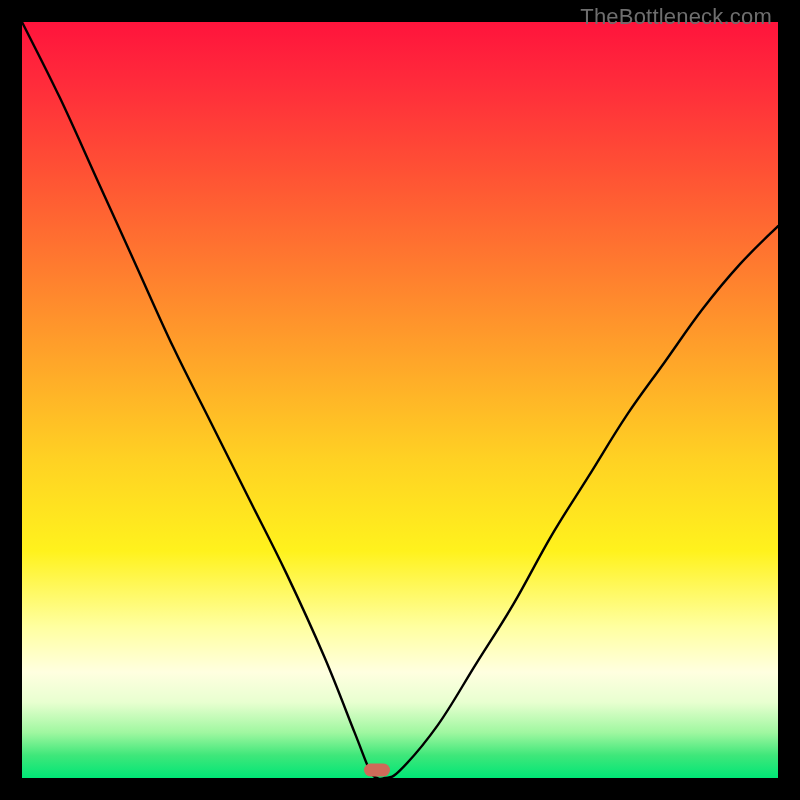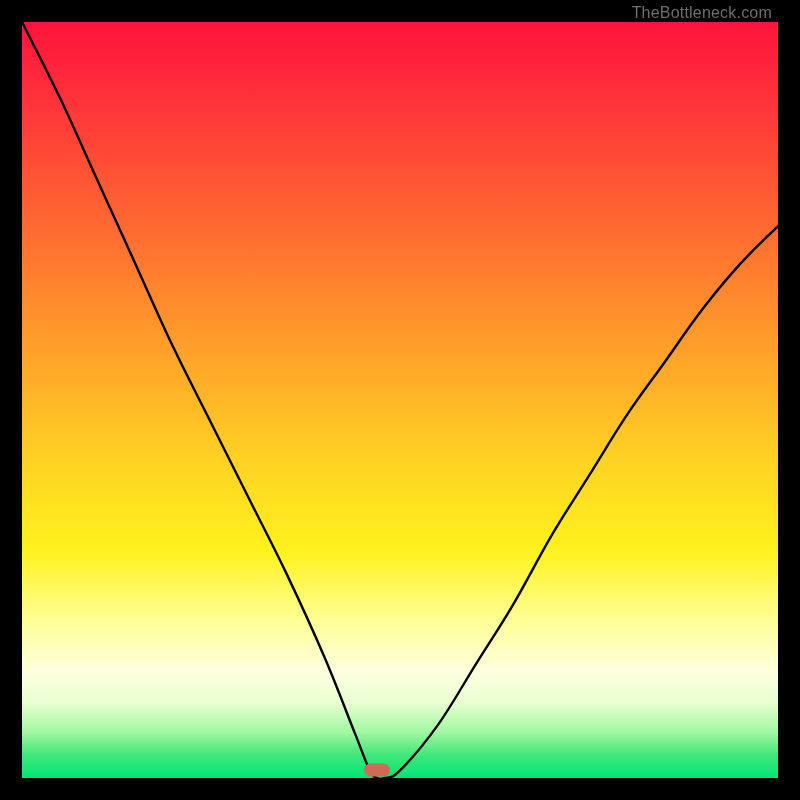--- a/index.html
+++ b/index.html
@@ -38,21 +38,21 @@
       #9ff7a0 94%,
       #3fe77a 97%,
       #00e676 100%
     );
   }
   .watermark {
     position: absolute;
     top: 4px;
     right: 28px;
     color: #6e6e6e;
-    font-size: 16px;
+    font-size: 22px;
     letter-spacing: 0.2px;
     font-weight: 400;
     user-select: none;
   }
   svg.curve {
     position: absolute;
     left: 0;
     top: 0;
     width: 756px;
     height: 756px;

